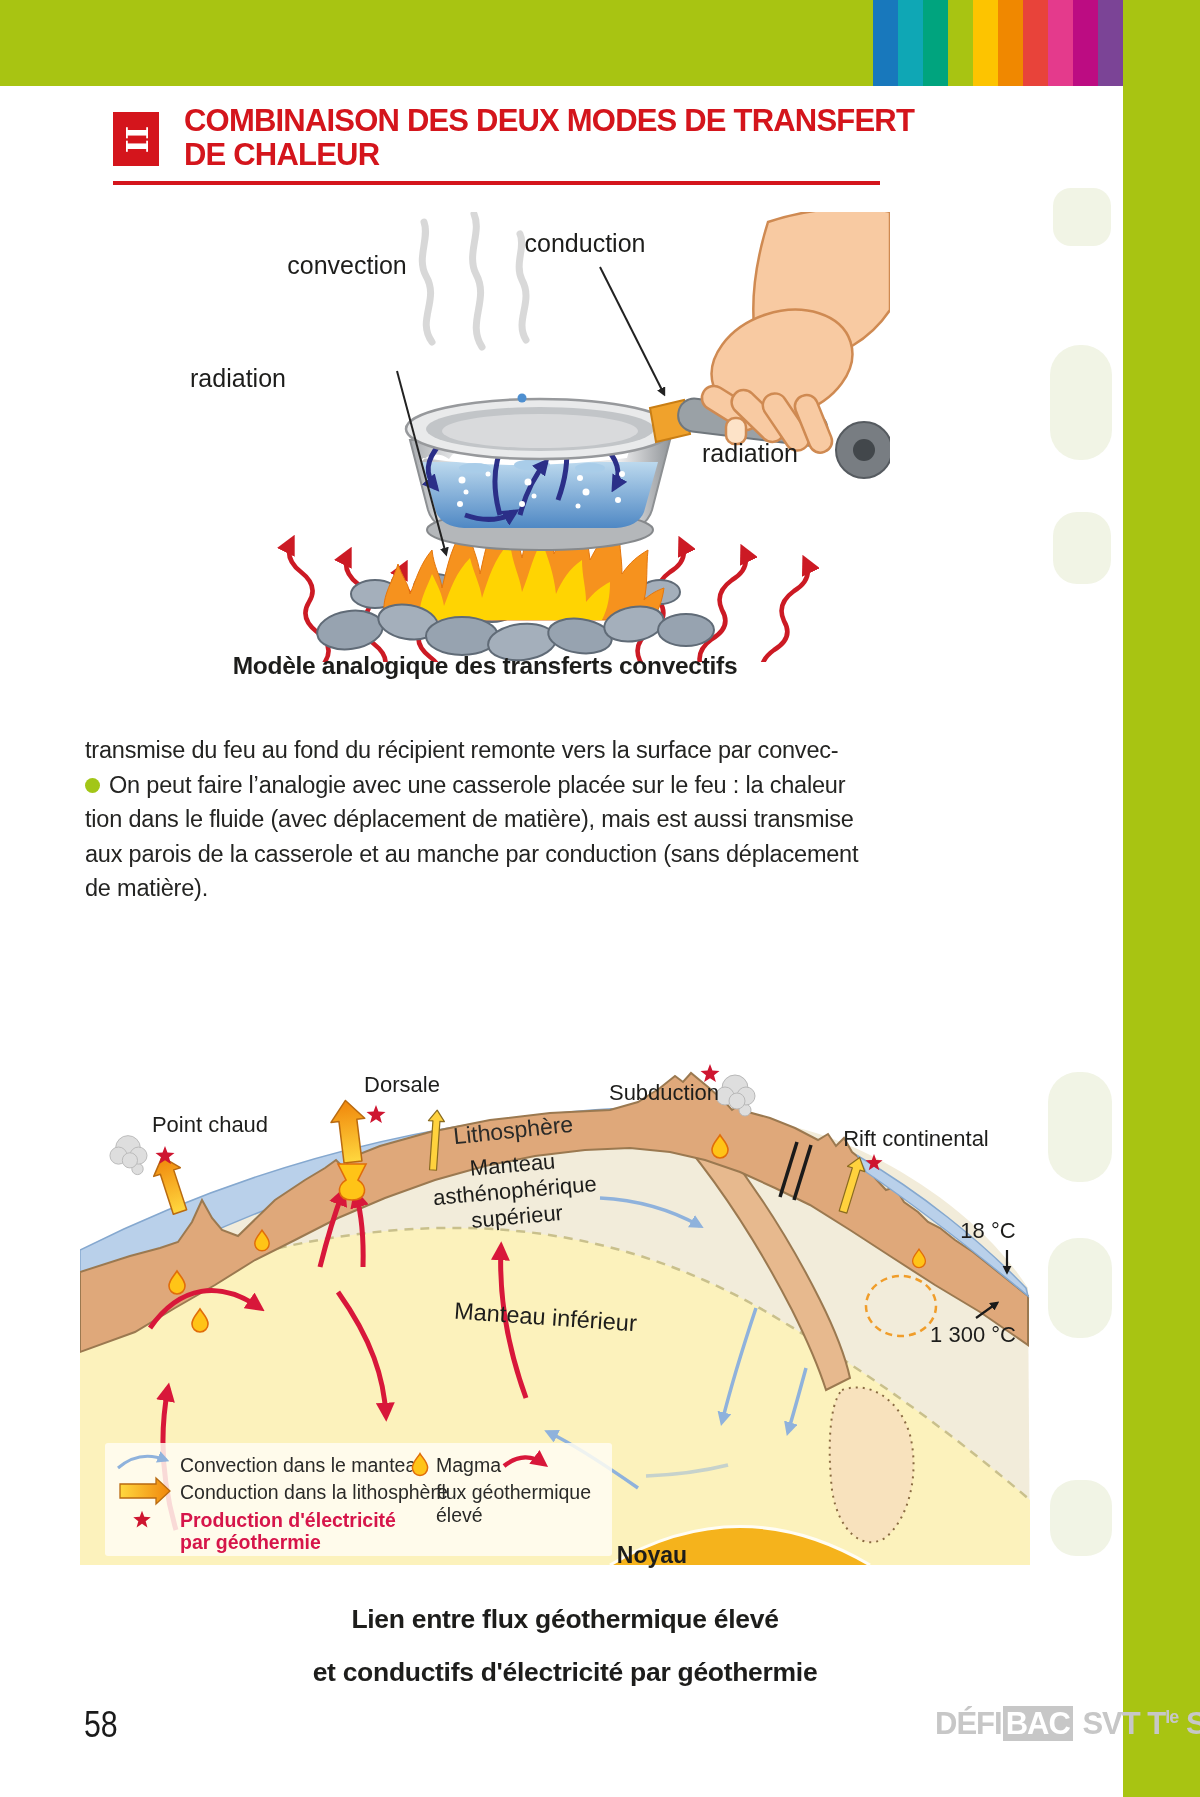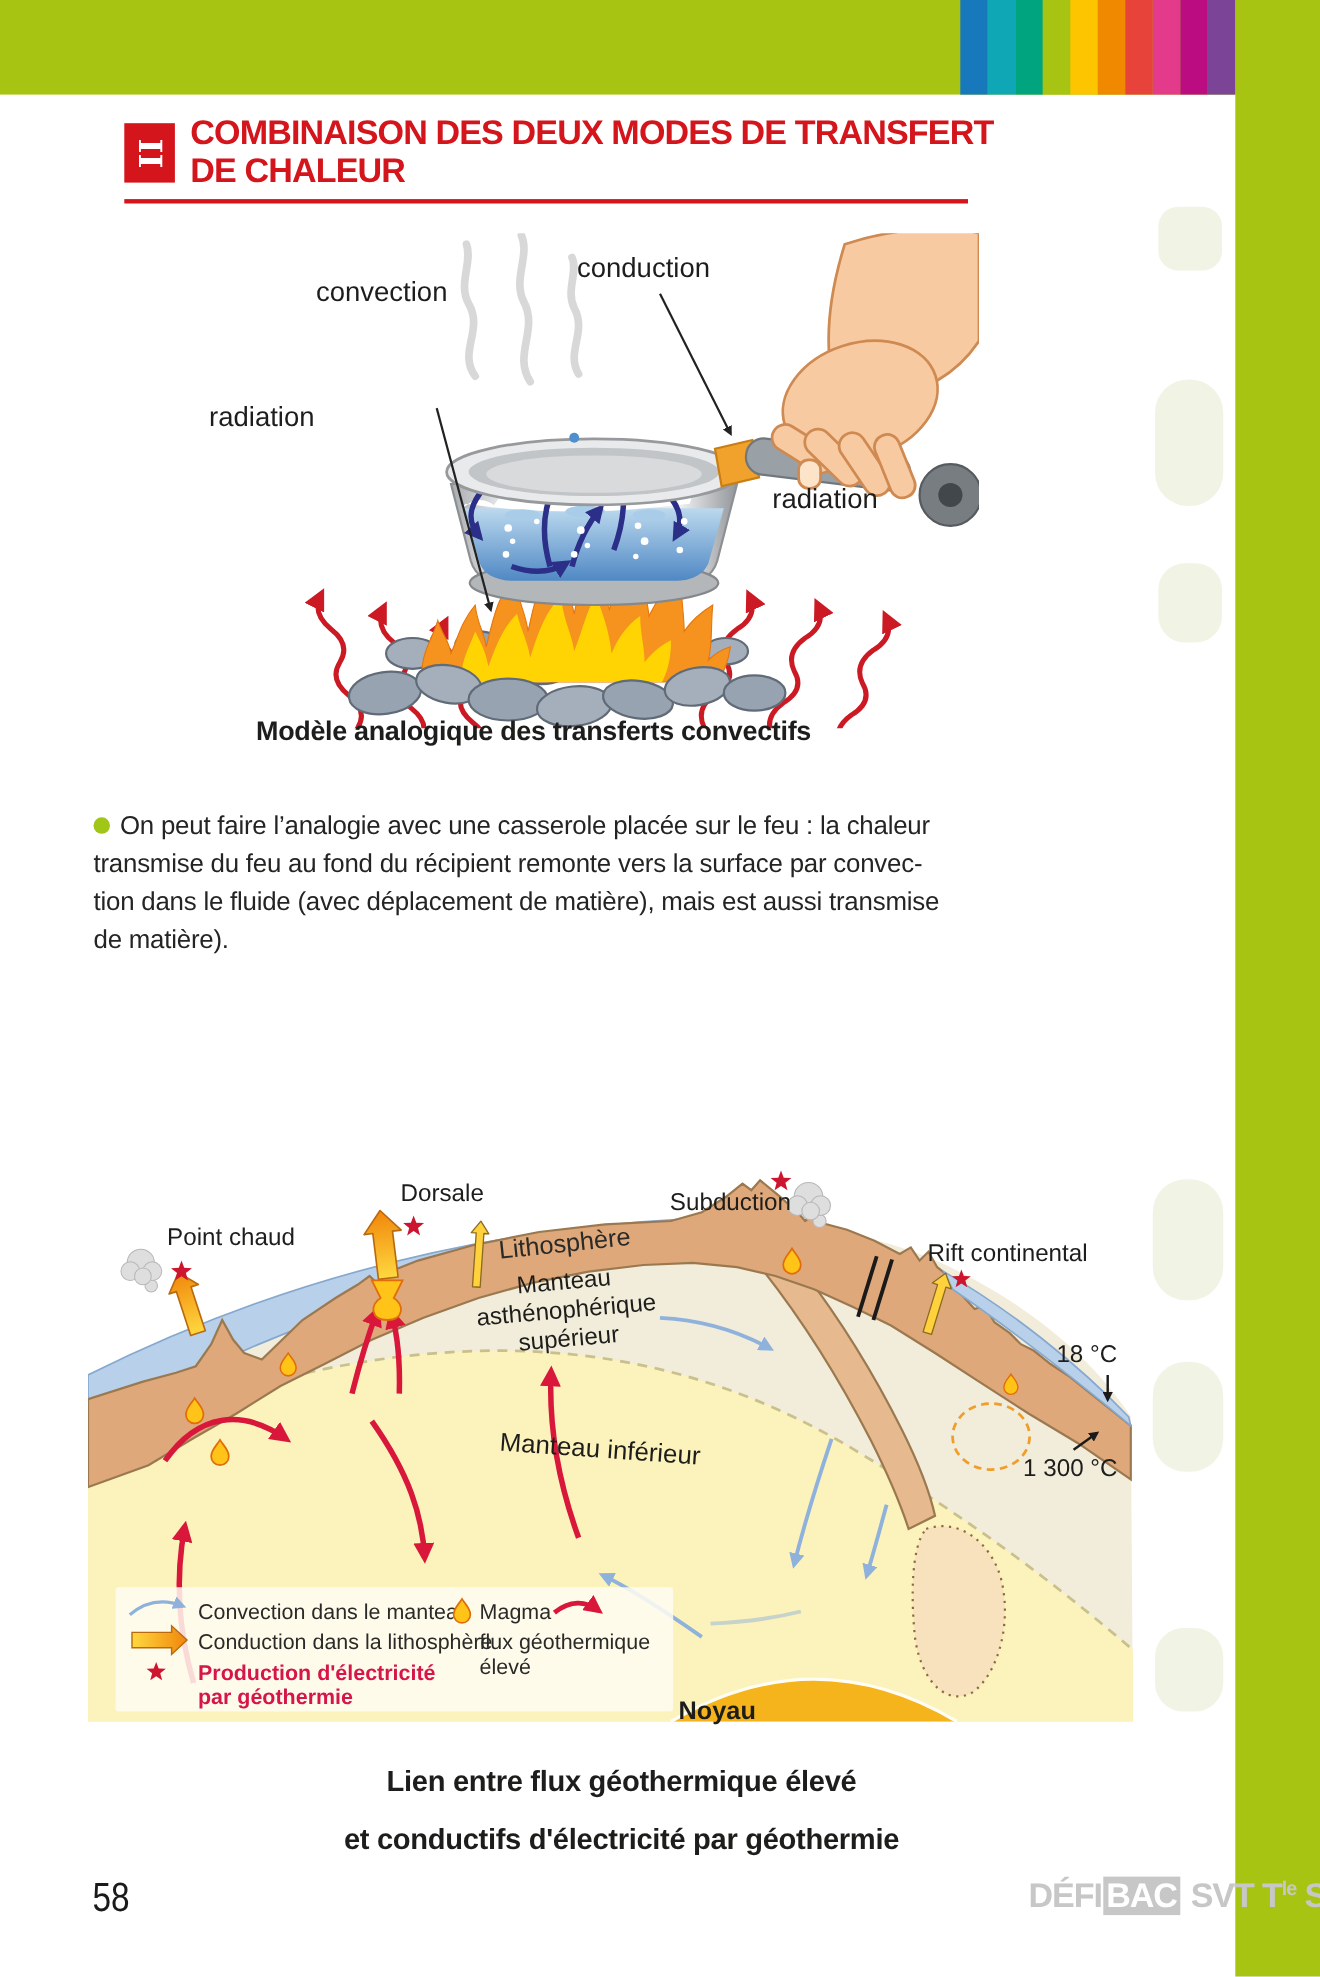--- a/index.html
+++ b/index.html
@@ -10,21 +10,21 @@
   #topbar{left:0;top:0;width:1200px;height:86px;background:#a8c412;}
   #stripes{left:873px;top:0;height:86px;display:flex;}
   #stripes div{width:25px;height:86px;}
   #rightbar{left:1123px;top:0;width:77px;height:1797px;background:#a8c412;}
   .blob{background:#f1f4e5;position:absolute;}
   
   #badge{left:113px;top:112px;width:46px;height:54px;background:#d4151c;
          display:flex;align-items:center;justify-content:center;}
   #badge span{display:block;transform:rotate(90deg);color:#fff;
         font-family:"DejaVu Serif",serif;font-weight:bold;font-size:29px;line-height:1;}
-  #title{left:173px;top:104px;width:740px;color:#d4151c;font-weight:bold;
+  #title{left:184px;top:104px;width:740px;color:#d4151c;font-weight:bold;
          font-size:31px;line-height:34px;letter-spacing:-0.8px;}
   #underline{left:113px;top:181px;width:767px;height:4px;background:#d4151c;}
   
   .caption{font-weight:bold;color:#1d1d1b;text-align:center;font-size:24.5px;line-height:32px;letter-spacing:-0.3px;}
   #cap1{left:135px;top:650px;width:700px;}
   #cap2{left:130px;top:1593px;width:870px;font-size:26.5px;line-height:53px;}
   #para{left:85px;top:733px;width:812px;font-size:23.5px;line-height:34.5px;color:#242422;letter-spacing:-0.2px;}
   #para .bullet{display:inline-block;width:15px;height:15px;border-radius:50%;
         background:#a2c617;margin-right:9px;}
   
@@ -206,23 +206,24 @@
   <text x="415" y="40" font-size="25" text-anchor="middle" fill="#1d1d1b">conduction</text>
   <text x="68" y="175" font-size="25" text-anchor="middle" fill="#1d1d1b">radiation</text>
   <text x="580" y="250" font-size="25" text-anchor="middle" fill="#1d1d1b">radiation</text>
 </svg>
 
 <div id="cap1" class="abs caption">
   <div>Modèle analogique des transferts convectifs</div>
 </div>
 
 <div id="para" class="abs">
+  <div>transmise du feu au fond du récipient remonte vers la surface par convec-</div>
   <div><span class="bullet"></span><span>On peut faire l’analogie avec une casserole placée sur le feu : la chaleur</span></div>
-  <div>transmise du feu au fond du récipient remonte vers la surface par convec-</div>
   <div>tion dans le fluide (avec déplacement de matière), mais est aussi transmise</div>
+  <div>aux parois de la casserole et au manche par conduction (sans déplacement</div>
   <div>de matière).</div>
 </div>
 
 <svg class="abs" style="left:80px;top:1060px;" width="950" height="540" viewBox="0 0 950 540">
   <defs>
     <marker id="m2Red" viewBox="0 0 10 10" refX="7" refY="5" markerWidth="3.8" markerHeight="3.8" orient="auto">
         <path d="M0,0L10,5L0,10z" fill="#d8173a"></path>
       </marker>
     <marker id="m2Blue" viewBox="0 0 10 10" refX="7" refY="5" markerWidth="4" markerHeight="4" orient="auto">
         <path d="M0,0L10,5L0,10z" fill="#8fb2dc"></path>

